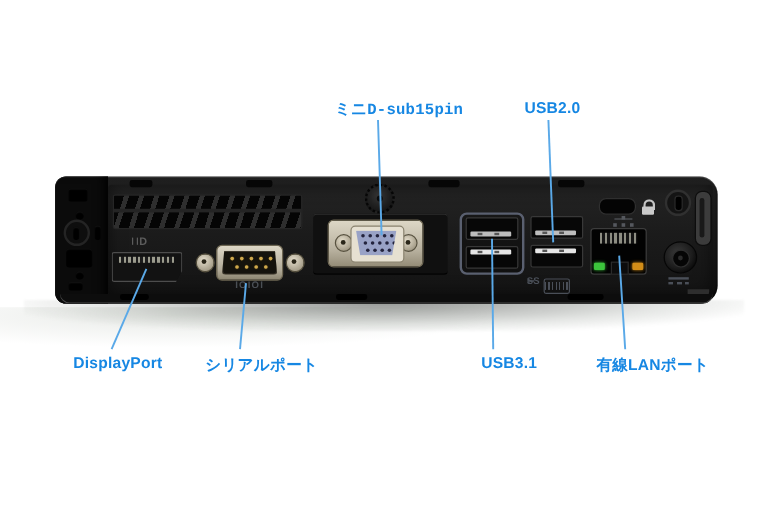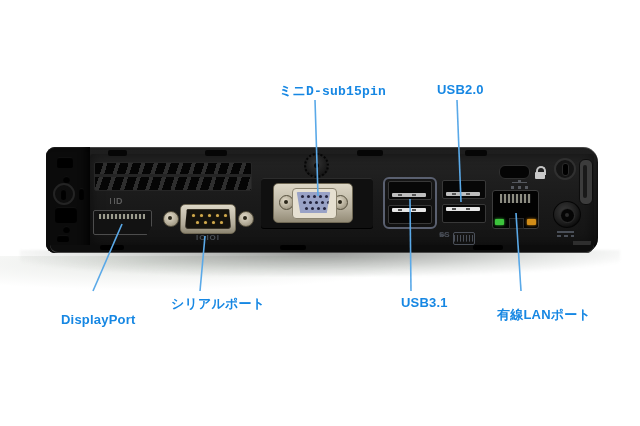--- a/index.html
+++ b/index.html
@@ -337,24 +337,24 @@
 
   <div class="bottom-lip">
     <div class="lip-slot" style="left:50px;width:24px;"></div>
     <div class="lip-slot" style="left:230px;width:26px;"></div>
     <div class="lip-slot" style="left:423px;width:30px;"></div>
   </div>
 </div>
 
 <div class="port-label" style="left:279px;top:82px;font-family:Liberation Mono, monospace;">ミニD-sub15pin</div>
 <div class="port-label" style="left:437px;top:82px;">USB2.0</div>
-<div class="port-label" style="left:61px;top:312px;">DisplayPort</div>
+<div class="port-label" style="left:61px;top:295px;">DisplayPort</div>
 <div class="port-label" style="left:171px;top:295px;">シリアルポート</div>
 <div class="port-label" style="left:401px;top:295px;">USB3.1</div>
-<div class="port-label" style="left:497px;top:306px;">有線LANポート</div>
+<div class="port-label" style="left:497px;top:295px;">有線LANポート</div>
 
 <svg id="leader-lines" width="640" height="426">
   <line x1="315" y1="100" x2="318" y2="196"></line>
   <line x1="457" y1="100" x2="461" y2="202"></line>
   <line x1="122" y1="224" x2="93" y2="291"></line>
   <line x1="205" y1="236" x2="200" y2="291"></line>
   <line x1="410" y1="199" x2="411" y2="291"></line>
   <line x1="516" y1="213" x2="521" y2="291"></line>
 </svg>
 

